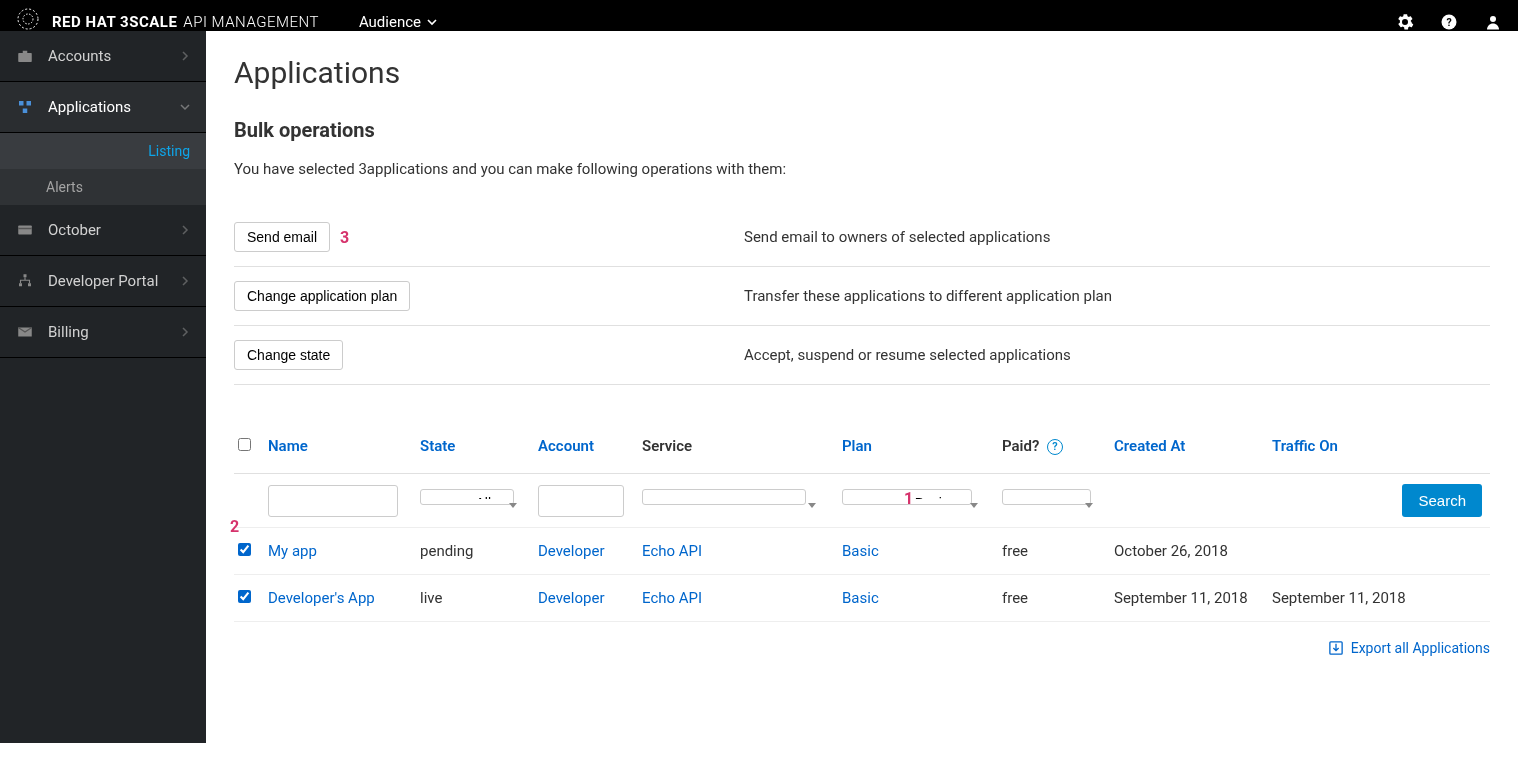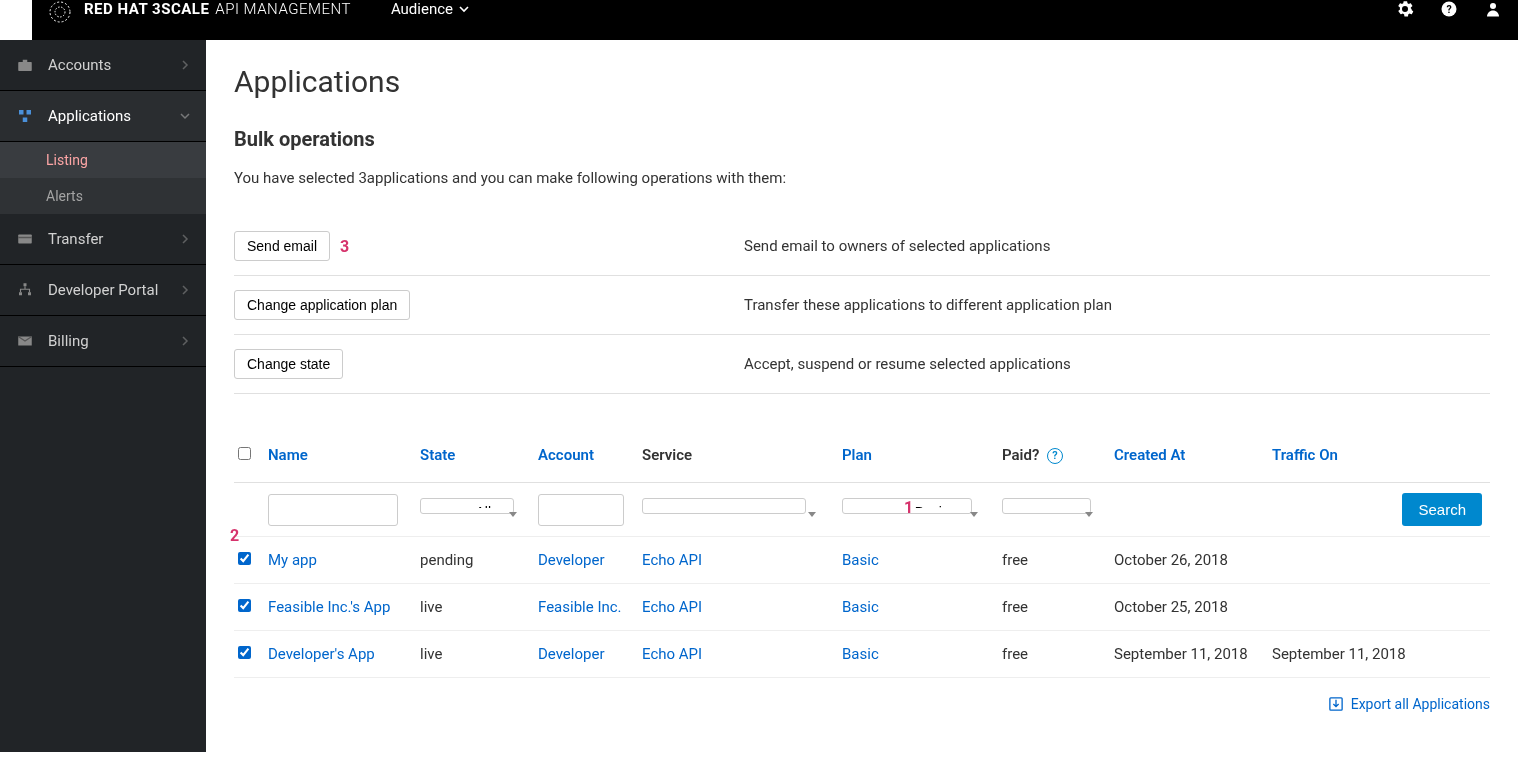--- a/index.html
+++ b/index.html
@@ -1,34 +1,34 @@
 <!DOCTYPE html>
 <html><head>
 <meta charset="utf-8">
 <style>
   * { box-sizing: border-box; margin: 0; padding: 0; }
   body { font-family: -apple-system, BlinkMacSystemFont, "Segoe UI", Roboto, sans-serif; font-size: 14px; color: #333; background: #fff; }
   
-  .topbar { background: #000; height: 40px; display: flex; align-items: flex-start; padding: 0 16px; color: #fff; margin-left: 32px; }
+  .topbar { background: #000; height: 31px; display: flex; align-items: flex-end; padding: 0 16px; color: #fff; }
   .logo-dots { width: 24px; height: 24px; margin-right: 12px; position: relative; }
   .brand { font-weight: bold; letter-spacing: 0.5px; font-size: 15px; white-space: nowrap; }
   .brand-sub { font-weight: 300; margin-left: 6px; font-size: 15px; letter-spacing: 0.5px; }
   .topnav-item { margin-left: 40px; color: #fff; font-size: 15px; cursor: pointer; display: flex; align-items: center; gap: 6px; }
   .spacer { flex: 1; }
   .topbar-icon { color: #fff; width: 18px; height: 18px; margin-left: 26px; cursor: pointer; }
   
   .layout { display: flex; min-height: calc(760px - 48px); }
   .sidebar { width: 206px; background: #212427; color: #d1d1d1; }
   .side-item { display: flex; align-items: center; padding: 16px 16px; cursor: pointer; border-bottom: 1px solid #000; }
   .side-item.active { background: #2a2d30; color: #fff; }
   .side-icon { width: 18px; height: 18px; margin-right: 14px; flex-shrink: 0; }
   .side-label { flex: 1; font-size: 15px; }
   .side-chevron { width: 10px; height: 10px; opacity: 0.6; }
   .side-sub { background: #2f3235; padding: 10px 16px 10px 46px; font-size: 14px; cursor: pointer; color: #a3a3a3; }
-  .side-sub.active { background: #393c40; color: #fca5a5; }
+  .side-sub.active { background: #393c40; color: #0ea5e9; text-align: right; }
   
   .main { flex: 1; padding: 24px 28px 20px 28px; overflow: auto; }
   h1 { font-size: 30px; font-weight: 400; color: #333; margin-bottom: 28px; }
   h2 { font-size: 20px; font-weight: 700; margin-bottom: 18px; }
   .sub-desc { font-size: 15px; color: #333; margin-bottom: 30px; }
   
   .bulk-row { display: flex; align-items: center; border-bottom: 1px solid #e0e0e0; padding: 14px 0; }
   .bulk-row:first-of-type { border-top: none; }
   .bulk-btn { background: #fff; border: 1px solid #ccc; border-radius: 3px; padding: 6px 12px; font-size: 14px; cursor: pointer; }
   .bulk-desc { position: absolute; left: 510px; font-size: 15px; }
@@ -121,21 +121,21 @@
           <path d="M1 3 L5 7 L9 3" stroke="#aaa" stroke-width="1.5" fill="none"></path>
         </svg>
     </div>
     <div class="side-sub active"><span>Listing</span></div>
     <div class="side-sub"><span>Alerts</span></div>
     <div class="side-item">
       <svg class="side-icon" viewBox="0 0 24 24">
           <rect x="3" y="6" width="18" height="12" rx="1" fill="#888"></rect>
           <rect x="3" y="9" width="18" height="2" fill="#555"></rect>
         </svg>
-      <span class="side-label">Transfer</span>
+      <span class="side-label">October</span>
       <svg class="side-chevron" viewBox="0 0 10 10">
           <path d="M3 1 L7 5 L3 9" stroke="#888" stroke-width="1.5" fill="none"></path>
         </svg>
     </div>
     <div class="side-item">
       <svg class="side-icon" viewBox="0 0 24 24">
           <rect x="10" y="3" width="4" height="4" fill="#888"></rect>
           <rect x="4" y="15" width="4" height="4" fill="#888"></rect>
           <rect x="16" y="15" width="4" height="4" fill="#888"></rect>
           <path d="M12 7v4M6 15v-4h12v4" stroke="#888" stroke-width="1.5" fill="none"></path>
@@ -222,31 +222,20 @@
             <td>pending</td>
             <td><a>Developer</a></td>
             <td><a>Echo API</a></td>
             <td><a>Basic</a></td>
             <td>free</td>
             <td>October 26, 2018</td>
             <td></td>
           </tr>
           <tr>
             <td><input type="checkbox" checked="" class="checked" style=""></td>
-            <td><a>Feasible Inc.'s App</a></td>
-            <td>live</td>
-            <td><a>Feasible Inc.</a></td>
-            <td><a>Echo API</a></td>
-            <td><a>Basic</a></td>
-            <td>free</td>
-            <td>October 25, 2018</td>
-            <td></td>
-          </tr>
-          <tr>
-            <td><input type="checkbox" checked="" class="checked" style=""></td>
             <td><a>Developer's App</a></td>
             <td>live</td>
             <td><a>Developer</a></td>
             <td><a>Echo API</a></td>
             <td><a>Basic</a></td>
             <td>free</td>
             <td>September 11, 2018</td>
             <td>September 11, 2018</td>
           </tr>
         </tbody>

